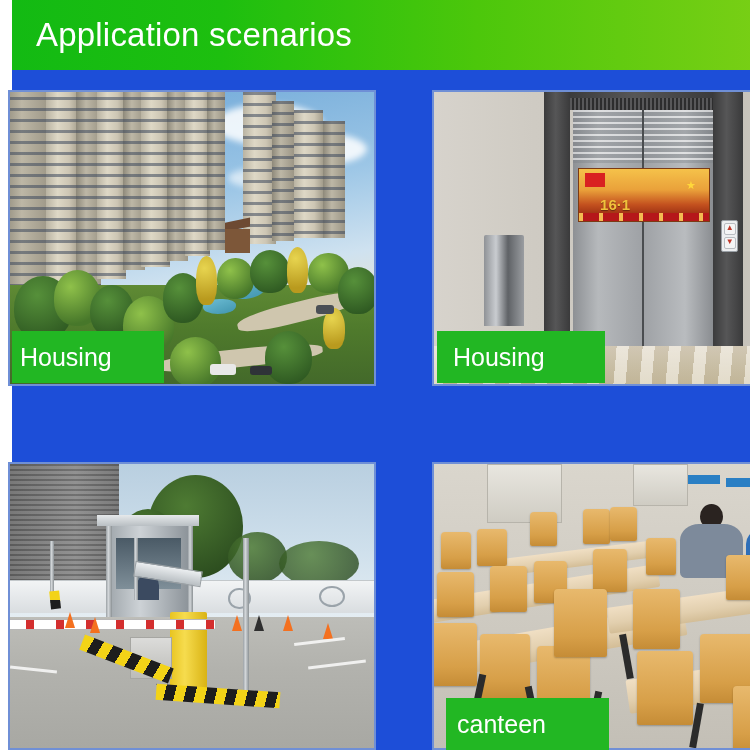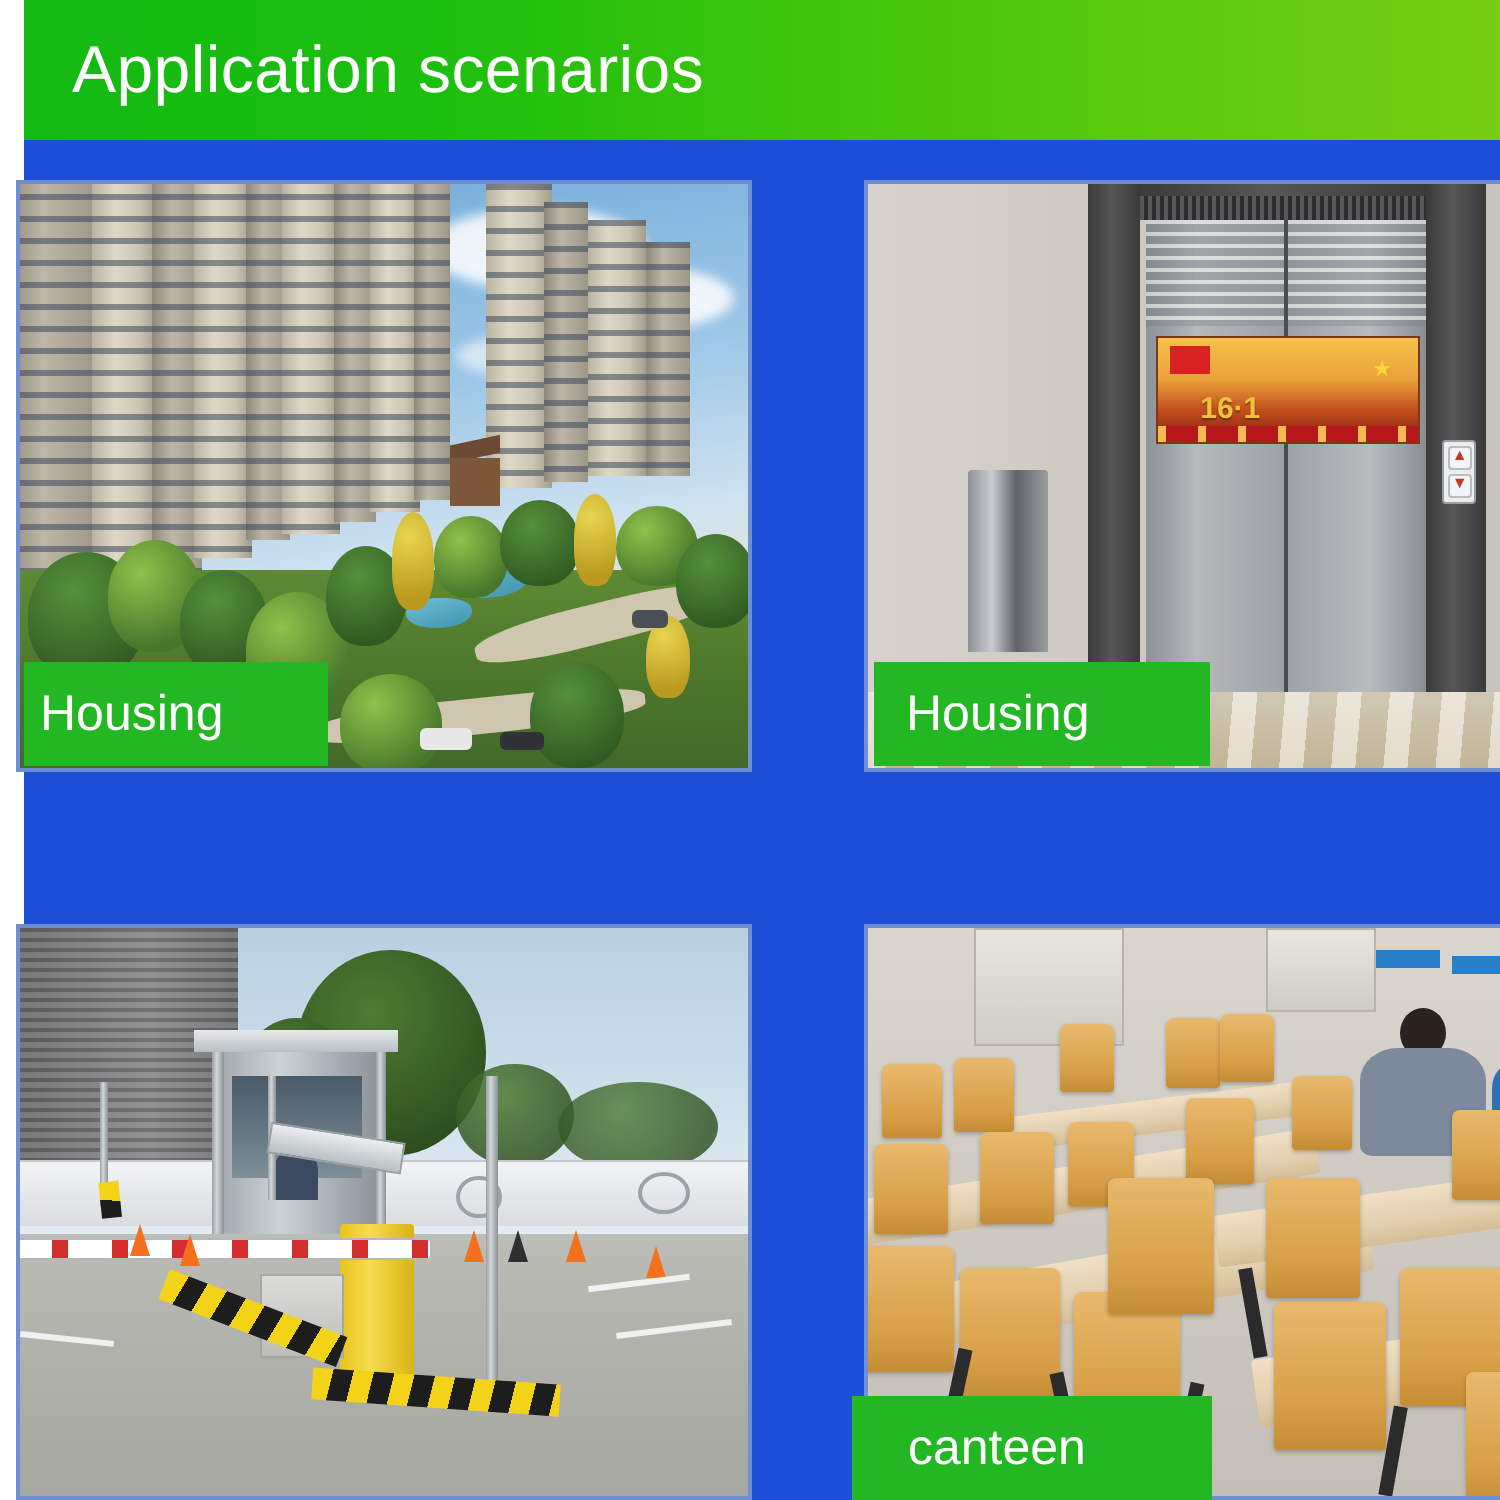--- a/index.html
+++ b/index.html
@@ -35,21 +35,21 @@
   
   .caption{
     position:absolute;background:#22b723;color:#fff;
     display:flex;align-items:center;
     font-size:25px;line-height:25px;white-space:nowrap;
     z-index:40;
   }
   .cap-tl{left:0px;top:331px;width:144px;height:52px;padding-left:8px;}
   .cap-tr{left:425px;top:331px;width:152px;height:52px;padding-left:16px;}
   .cap-bl{left:0px;top:698px;width:150px;height:52px;padding-left:10px;}
-  .cap-br{left:414px;top:698px;width:152px;height:52px;padding-left:28px;}
+  .cap-br{left:434px;top:698px;width:152px;height:52px;padding-left:11px;}
 
   
   .h-sky{position:absolute;inset:0;
     background:linear-gradient(170deg,#6fa8d8 0%,#9cc6e6 38%,#cfe2f0 62%,#f2e4c8 85%,#f7dca6 100%);}
   .h-cloud{position:absolute;border-radius:50%;background:rgba(255,255,255,.85);filter:blur(3px);}
   .h-tower{position:absolute;bottom:26%;background:linear-gradient(90deg,#b9b3a2,#ded8c6 35%,#cdc6b4 70%,#a39d8c);}
   .h-tower::after{content:"";position:absolute;inset:0;
     background:repeating-linear-gradient(180deg,rgba(60,72,92,.55) 0 3px,rgba(255,255,255,0) 3px 11px);}
   .h-tower.dk{background:linear-gradient(90deg,#8e897a,#bdb7a6 40%,#9c9686);}
   .h-ground{position:absolute;left:0;right:0;bottom:0;height:34%;

